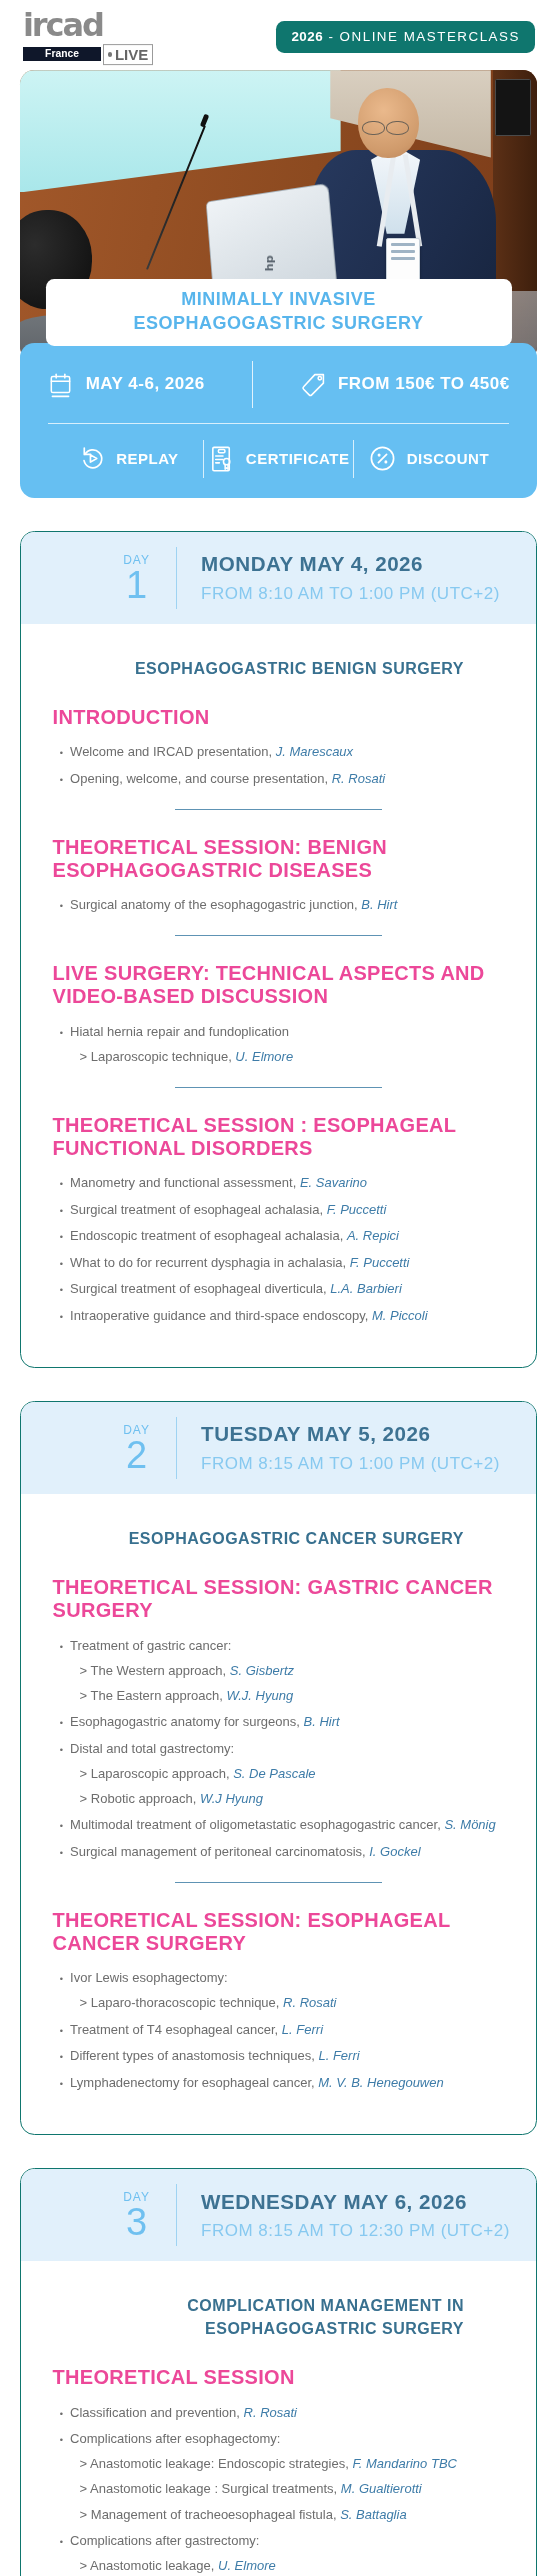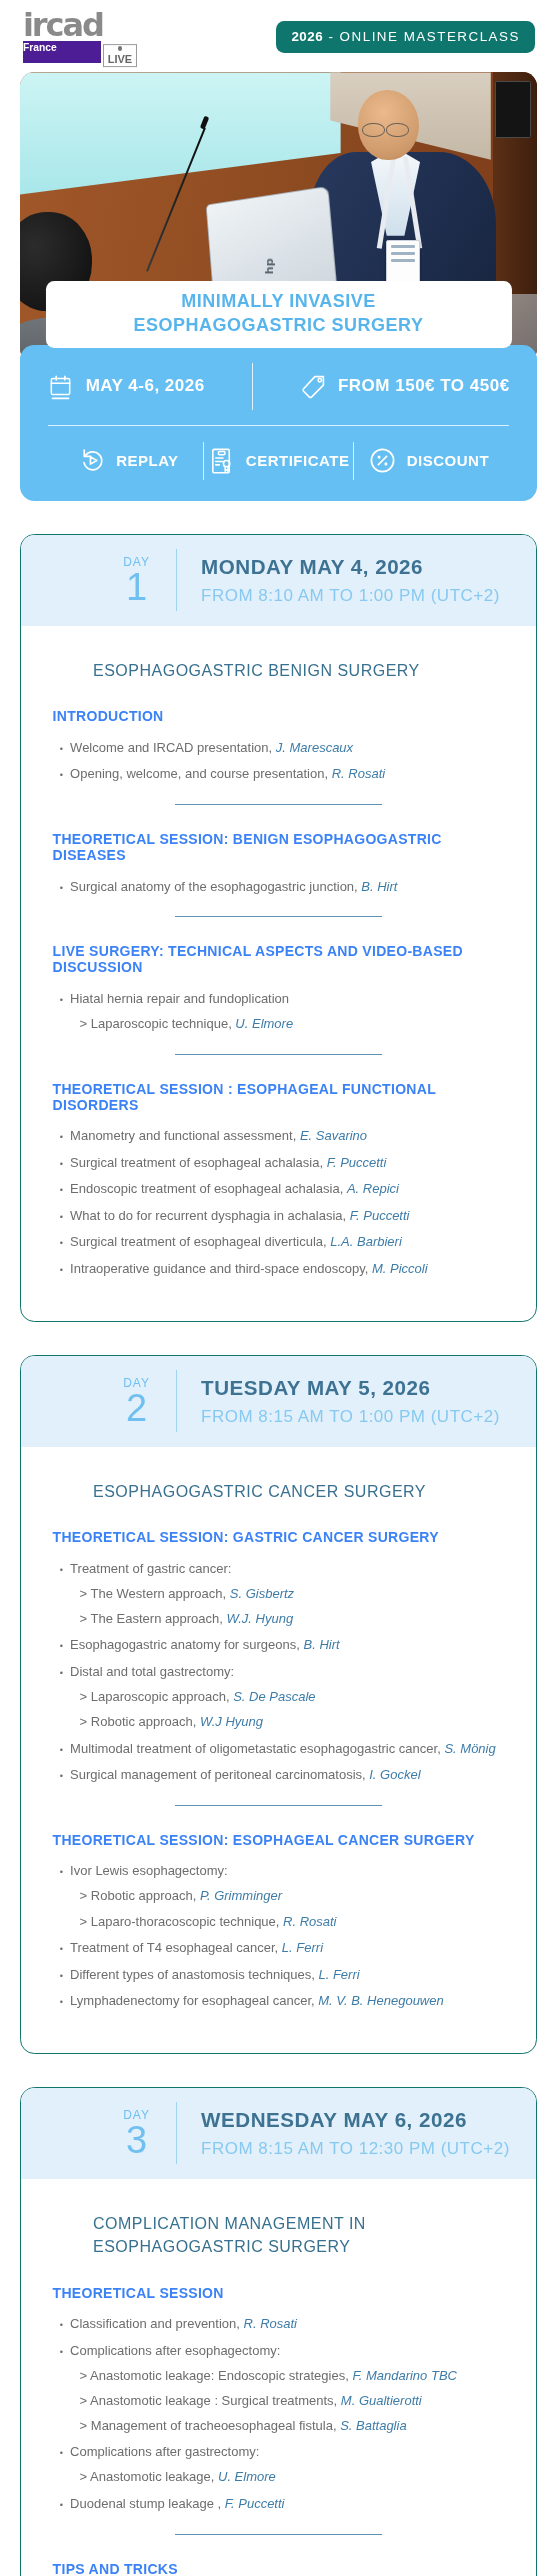--- a/index.html
+++ b/index.html
@@ -4,22 +4,22 @@
 <style>
   html,body{margin:0;padding:0;background:#ffffff;}
   body{width:557px;font-family:"Liberation Sans","DejaVu Sans",sans-serif;-webkit-font-smoothing:antialiased;}
   .icon svg{display:block;width:100%;height:100%;}
 
   
   .top-header{display:flex;justify-content:space-between;align-items:flex-start;padding:13.4px 21.6px 4.1px 23px;}
   .logo{color:#8a8a8a;width:134px;}
   .logo-brand{font-family:"DejaVu Sans",sans-serif;font-size:32px;font-weight:800;letter-spacing:-2.1px;line-height:.78;color:#8a8a8a;}
   .logo-bar-row{display:flex;align-items:flex-end;margin-top:2.1px;}
-  .logo-bar{background:#4c1d95;color:#fff;width:78px;text-align:left;font-size:10.3px;font-weight:bold;padding:1px 0 10px;}
-  .live-badge{border:1px solid #9b9b9b;background:#fff;color:#666;font-weight:bold;font-size:11px;padding:0.5px 3.6px 1px;display:flex;align-items:center;gap:2.6px;margin-left:2.1px;transform:translateY(4.1px);flex-direction:column;}
+  .logo-bar{background:#0f172a;color:#fff;width:78px;text-align:center;font-size:10.3px;font-weight:bold;padding:1px 0 2px;}
+  .live-badge{border:1px solid #9b9b9b;background:#fff;color:#666;font-weight:bold;font-size:15px;padding:0.5px 3.6px 1px;display:flex;align-items:center;gap:2.6px;margin-left:2.1px;transform:translateY(4.1px);}
   .live-dot{width:4.6px;height:4.6px;border-radius:50%;background:#777;display:inline-block;}
   .mc-badge{background:#0f766e;border-radius:8.2px;color:#fff;padding:8.8px 15.5px;font-size:13.4px;letter-spacing:1.5px;margin-top:7.2px;white-space:nowrap;}
   .mc-badge .b-year{font-weight:800;letter-spacing:0.5px;}
 
   
   .hero{margin:5.2px 19.6px 0;position:relative;}
   .hero-img{position:relative;height:291px;border-radius:14.4px;overflow:hidden;background:linear-gradient(100deg,#a2582a 0%,#8c4a20 55%,#7b3b19 100%);}
   .scene-screen{position:absolute;left:0;top:0;width:62%;height:42%;background:linear-gradient(180deg,#cdf4f4,#a9e7ea);clip-path:polygon(0 0,100% 0,100% 66%,0 100%);}
   .scene-beige{position:absolute;left:60%;top:0;width:31%;height:30%;background:linear-gradient(180deg,#d9cfc0,#c4b8a6);clip-path:polygon(0 0,100% 0,100% 100%,0 55%);}
   .scene-wood{position:absolute;right:0;top:0;width:8.5%;height:100%;background:linear-gradient(90deg,#5c3016,#3e1f0d);}
@@ -61,22 +61,22 @@
   
   .day-card{margin:33px 19.6px 0;border:1px solid #0f766e;border-radius:14.4px;background:#fff;overflow:hidden;}
   .day-head{background:#E1F0FB;display:flex;align-items:center;min-height:77px;padding:7.2px 0;}
   .day-col{margin-left:94px;width:44px;text-align:center;color:#6FC0F0;}
   .day-label{font-size:12px;letter-spacing:1px;display:block;}
   .day-num{font-size:38px;line-height:.95;display:block;font-weight:400;}
   .head-vr{width:1px;height:62px;background:#9ED3F2;margin:0 24px 0 17.5px;}
   .day-date{color:#3D7292;font-size:20.6px;font-weight:bold;letter-spacing:0.5px;margin:0 0 7.2px;}
   .day-time{color:#87C9F0;font-size:17px;letter-spacing:0.5px;}
   .day-body{padding:3.1px 32px 33px;}
-  .day-title{color:#38708F;text-align:left;font-size:16px;font-weight:normal;letter-spacing:0.5px;margin:30px auto 4.1px;max-width:371px;line-height:1.45;}
-  .section-h{color:#3b82f6;font-size:14px;font-weight:bold;letter-spacing:0.3px;margin:26px 0 15.5px;}
+  .day-title{color:#38708F;text-align:right;font-size:16px;font-weight:bold;letter-spacing:0.5px;margin:30px auto 4.1px;max-width:371px;line-height:1.45;}
+  .section-h{color:#ec4899;font-size:20px;font-weight:bold;letter-spacing:0.3px;margin:26px 0 15.5px;}
   .item{color:#6d6d6d;font-size:13px;line-height:1.25;margin:0 0 10.3px;}
   .item-row{display:flex;align-items:baseline;}
   .blt{flex:none;width:17.5px;text-align:center;font-size:9.3px;color:#6d6d6d;}
   .name{color:#3E7CA8;font-style:italic;}
   .sub{margin:8.8px 0 0 27px;color:#6d6d6d;}
   .gt{color:#6d6d6d;}
   .sec-div{border:none;border-top:1px solid #5E93B4;width:46%;margin:21.6px auto;}
 </style>
 </head>
 <body>
@@ -348,21 +348,20 @@
             <span class="name">&nbsp;I. Gockel</span>
           </div>
         </div>
         <hr class="sec-div">
         <h4 class="section-h">THEORETICAL SESSION: ESOPHAGEAL CANCER SURGERY</h4>
         <div class="item">
           <div class="item-row">
             <span class="blt">•</span>
             <span class="txt">Ivor Lewis esophagectomy:</span>
           </div>
-          <div class="sub"><span class="gt">&gt; </span><span>Robotic approach,</span><span class="name">&nbsp;P. Grimminger</span></div>
           <div class="sub"><span class="gt">&gt; </span><span>Laparo-thoracoscopic technique,</span><span class="name">&nbsp;R. Rosati</span></div>
         </div>
         <div class="item">
           <div class="item-row">
             <span class="blt">•</span>
             <span class="txt">Treatment of T4 esophageal cancer,</span>
             <span class="name">&nbsp;L. Ferri</span>
           </div>
         </div>
         <div class="item">

